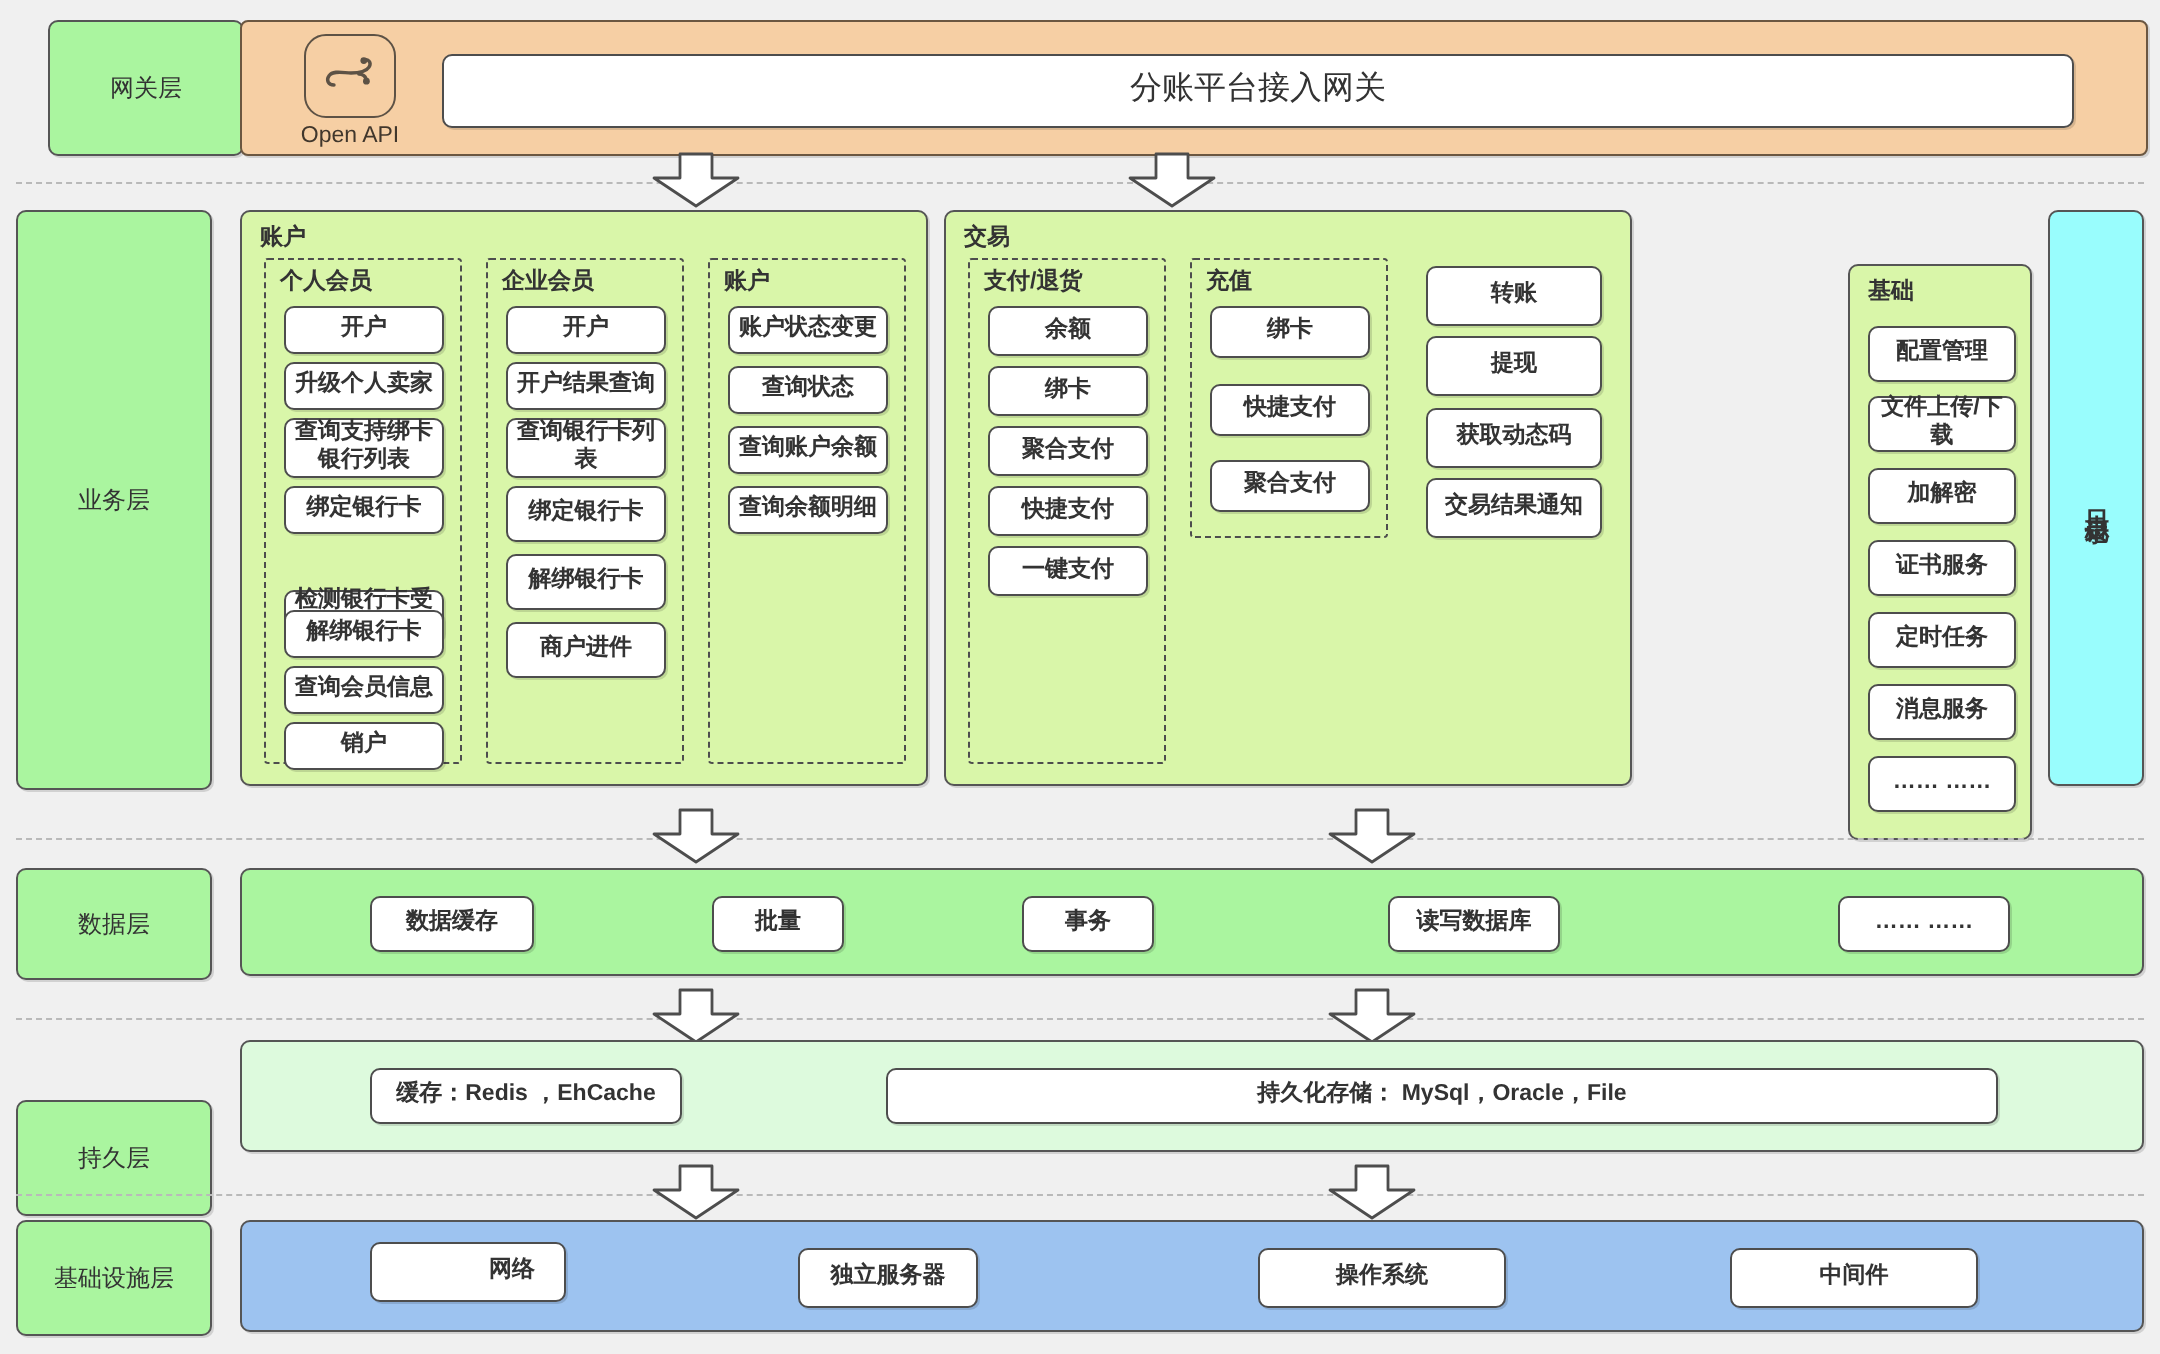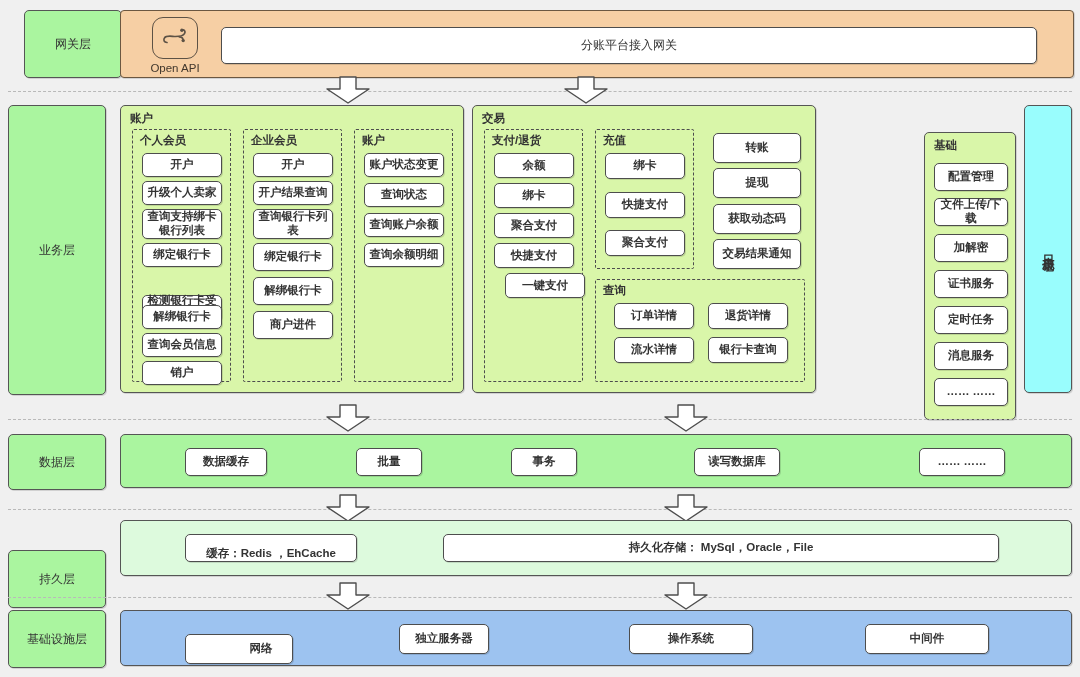--- a/index.html
+++ b/index.html
@@ -109,21 +109,21 @@
       <span class="glyph">
         <svg width="30" height="24" viewBox="0 0 30 24">
           <path d="M7 16.5 C4 16.5 3 14 4.6 11.8 C6.5 9 12 10.5 15.5 10.5 C19 10.5 23 10 24.5 7.6 C26 5.2 24 3 21.6 4.2" fill="none" stroke="#5d5245" stroke-width="1.7" stroke-linecap="round"></path>
           <circle cx="21.9" cy="4.3" r="1.7" fill="#5d5245"></circle>
           <circle cx="23.2" cy="14.6" r="1.7" fill="#5d5245"></circle>
           <path d="M23.2 14.6 C23.2 12 21 11 19.4 11" fill="none" stroke="#5d5245" stroke-width="1.7" stroke-linecap="round"></path>
         </svg>
       </span>
       <span class="cap">Open API</span>
     </div>
-    <div class="box" style="position:absolute;left:100px;top:16px;width:816px;height:37px;font-size:12px;">
+    <div class="box" style="position:absolute;left:100px;top:16px;width:816px;height:37px;font-size:16px;">
       <span>分账平台接入网关</span>
     </div>
   </div>
 
   <div class="dashsep" style="top:91px;"></div>
 
   <div class="arrow" style="left:324px;top:76px;">
     <svg width="48" height="28" viewBox="0 0 48 28">
         <polygon points="16,1 32,1 32,13 45,13 24,27 3,13 16,13" fill="#fff" stroke="#4d4d4d" stroke-width="1.4" stroke-linejoin="round"></polygon>
       </svg>
@@ -218,53 +218,38 @@
         </div>
       <div class="box" style="position:absolute;left:9px;top:53px;width:80px;height:25px;">
           <span>绑卡</span>
         </div>
       <div class="box" style="position:absolute;left:9px;top:83px;width:80px;height:25px;">
           <span>聚合支付</span>
         </div>
       <div class="box" style="position:absolute;left:9px;top:113px;width:80px;height:25px;">
           <span>快捷支付</span>
         </div>
-      <div class="box" style="position:absolute;left:20px;top:143px;width:80px;height:25px;">
+      <div class="box" style="position:absolute;left:9px;top:143px;width:80px;height:25px;">
           <span>一键支付</span>
         </div>
     </div>
 
     <div class="group" style="left:122px;top:23px;width:99px;height:140px;">
       <span class="group-title">充值</span>
       <div class="box" style="position:absolute;left:9px;top:23px;width:80px;height:26px;">
           <span>绑卡</span>
         </div>
       <div class="box" style="position:absolute;left:9px;top:62px;width:80px;height:26px;">
           <span>快捷支付</span>
         </div>
       <div class="box" style="position:absolute;left:9px;top:100px;width:80px;height:26px;">
           <span>聚合支付</span>
         </div>
     </div>
 
-    <div class="group" style="left:122px;top:173px;width:210px;height:103px;">
-      <span class="group-title">查询</span>
-      <div class="box" style="position:absolute;left:18px;top:23px;width:80px;height:26px;">
-          <span>订单详情</span>
-        </div>
-      <div class="box" style="position:absolute;left:112px;top:23px;width:80px;height:26px;">
-          <span>退货详情</span>
-        </div>
-      <div class="box" style="position:absolute;left:18px;top:57px;width:80px;height:26px;">
-          <span>流水详情</span>
-        </div>
-      <div class="box" style="position:absolute;left:112px;top:57px;width:80px;height:26px;">
-          <span>银行卡查询</span>
-        </div>
-    </div>
 
     <div class="box" style="position:absolute;left:240px;top:27px;width:88px;height:30px;">
         <span>转账</span>
       </div>
     <div class="box" style="position:absolute;left:240px;top:62px;width:88px;height:30px;">
         <span>提现</span>
       </div>
     <div class="box" style="position:absolute;left:240px;top:98px;width:88px;height:30px;">
         <span>获取动态码</span>
       </div>
@@ -347,21 +332,21 @@
   <div class="arrow" style="left:662px;top:494px;">
     <svg width="48" height="28" viewBox="0 0 48 28">
         <polygon points="16,1 32,1 32,13 45,13 24,27 3,13 16,13" fill="#fff" stroke="#4d4d4d" stroke-width="1.4" stroke-linejoin="round"></polygon>
       </svg>
   </div>
 
   <div class="layer-label" style="left:8px;top:520px;width:96px;height:56px;margin-top:30px;">
     <span>持久层</span>
   </div>
   <div class="panel perstgreen" style="left:120px;top:520px;width:952px;height:56px;">
-    <div class="box" style="position:absolute;left:64px;top:13px;width:172px;height:28px;align-items:flex-end;">
+    <div class="box" style="position:absolute;left:64px;top:13px;width:156px;height:28px;">
         <span>缓存：Redis ，EhCache</span>
       </div>
     <div class="box" style="position:absolute;left:322px;top:13px;width:556px;height:28px;">
         <span>持久化存储： MySql，Oracle，File</span>
       </div>
   </div>
 
   <div class="dashsep" style="top:597px;"></div>
 
   <div class="arrow" style="left:324px;top:582px;">
@@ -372,21 +357,21 @@
   <div class="arrow" style="left:662px;top:582px;">
     <svg width="48" height="28" viewBox="0 0 48 28">
         <polygon points="16,1 32,1 32,13 45,13 24,27 3,13 16,13" fill="#fff" stroke="#4d4d4d" stroke-width="1.4" stroke-linejoin="round"></polygon>
       </svg>
   </div>
 
   <div class="layer-label" style="left:8px;top:610px;width:96px;height:56px;">
     <span>基础设施层</span>
   </div>
   <div class="panel infrablue" style="left:120px;top:610px;width:952px;height:56px;">
-    <div class="box" style="position:absolute;left:64px;top:23px;width:108px;height:30px;padding-left:44px;">
+    <div class="box" style="position:absolute;left:64px;top:10px;width:98px;height:30px;padding-left:44px;">
         <span>网络</span>
       </div>
     <div class="box" style="position:absolute;left:278px;top:13px;width:90px;height:30px;">
         <span>独立服务器</span>
       </div>
     <div class="box" style="position:absolute;left:508px;top:13px;width:124px;height:30px;">
         <span>操作系统</span>
       </div>
     <div class="box" style="position:absolute;left:744px;top:13px;width:124px;height:30px;">
         <span>中间件</span>

